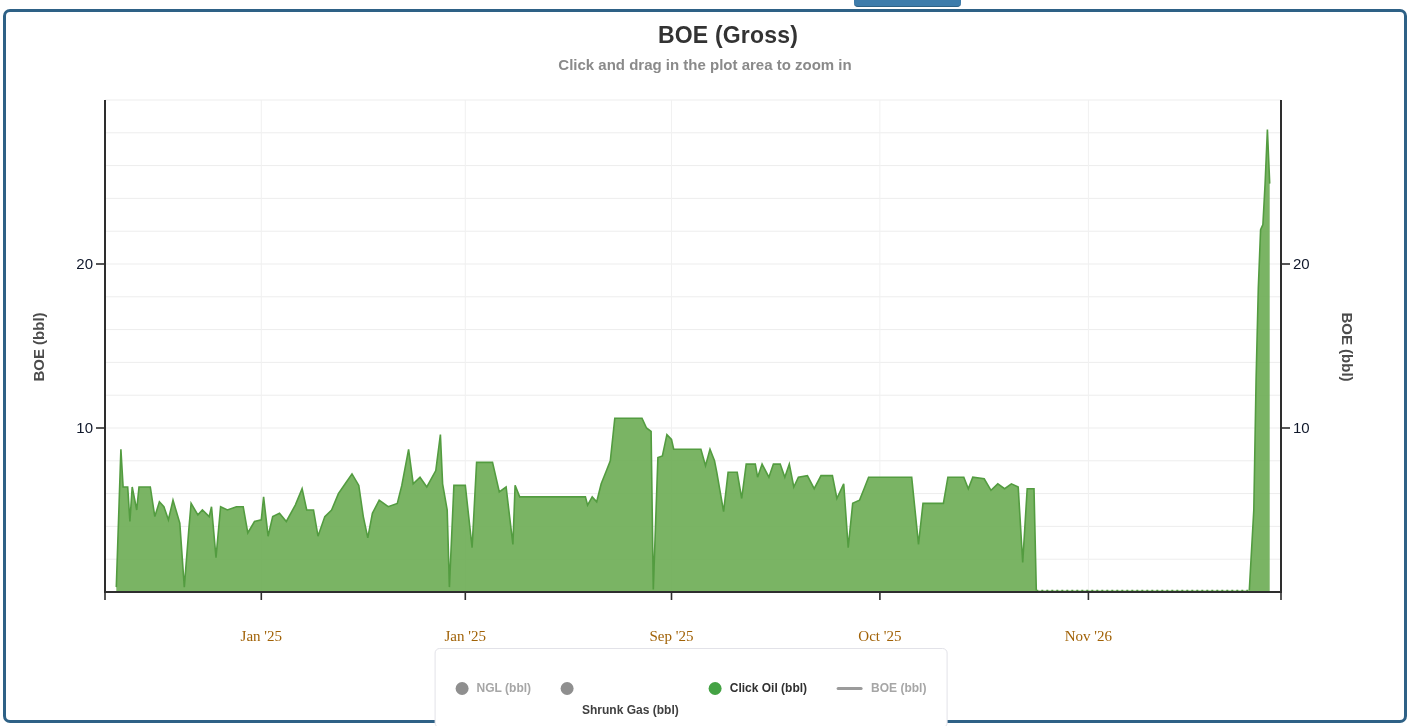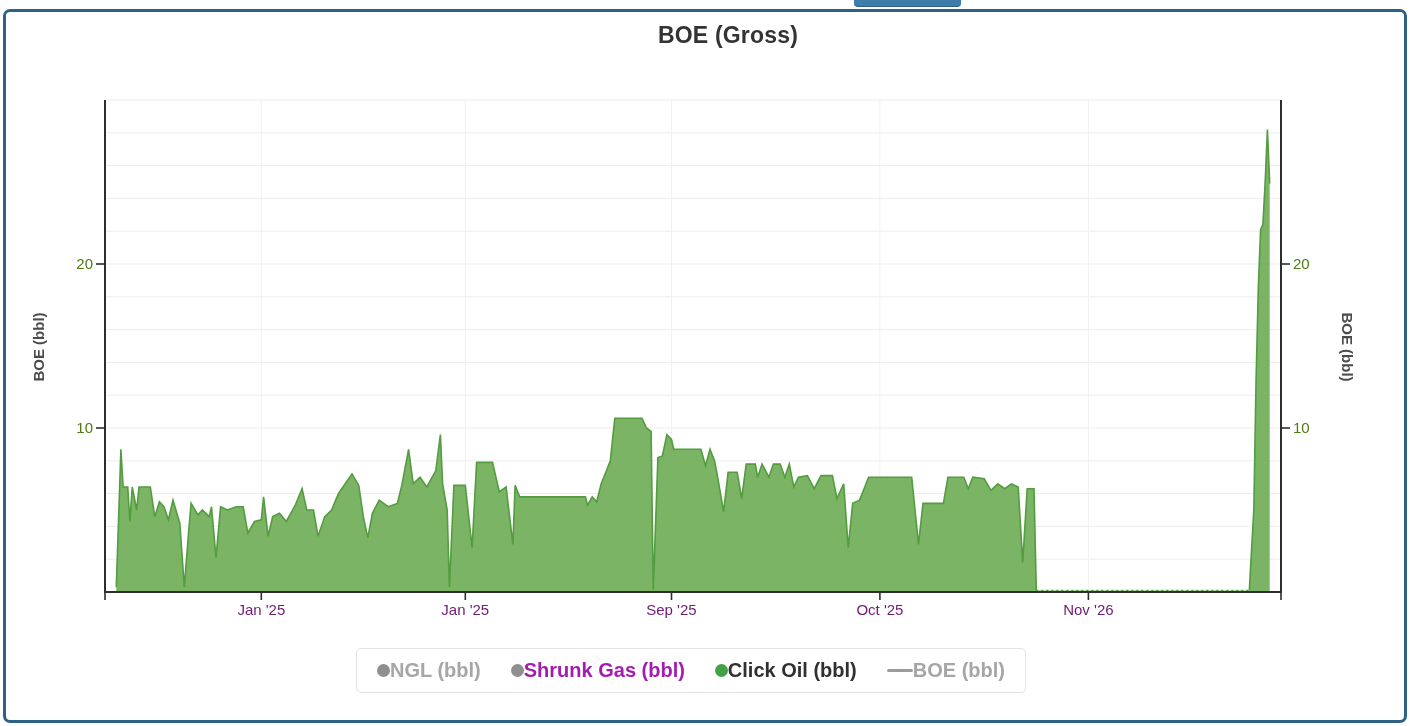--- a/index.html
+++ b/index.html
@@ -26,45 +26,46 @@
     font-size:15px;font-weight:bold;color:#8a8a8a;
   }
   .plot-area{position:absolute;left:105px;top:100px;width:1176px;height:492px;cursor:crosshair;}
   .plot-area svg{overflow:visible;display:block;}
   .ytitle{
     position:absolute;font-size:15px;font-weight:bold;color:#4b4b4b;white-space:nowrap;
   }
   .ytitle.left{top:347px;left:38px;transform:translate(-50%,-50%) rotate(-90deg);}
   .ytitle.right{top:347px;left:1347px;transform:translate(-50%,-50%) rotate(90deg);}
   .xlabel{
-    position:absolute;top:601px;width:90px;margin-left:-45px;text-align:center;
-    font-size:15px;color:#701a75;white-space:nowrap;
+    position:absolute;top:628px;width:90px;margin-left:-45px;text-align:center;
+    font-size:15px;color:#a16207;white-space:nowrap;font-family:Liberation Serif, serif;
   }
   .ylabel{
-    position:absolute;font-size:15px;color:#4d7c0f;height:18px;line-height:18px;
+    position:absolute;font-size:15px;color:#0f172a;height:18px;line-height:18px;
   }
   .ylabel.left{width:46px;text-align:right;left:47px;}
   .ylabel.right{width:46px;text-align:left;left:1293px;}
   .legend{
     position:absolute;top:648px;left:691px;transform:translateX(-50%);
     display:flex;align-items:center;gap:30px;
     padding:10px 20px;border:1px solid #e2e2e8;border-radius:5px;background:#ffffff;
   }
-  .legend-item{display:flex;align-items:center;cursor:pointer;font-size:20px;font-weight:600;}
+  .legend-item{display:flex;align-items:center;gap:8px;cursor:pointer;font-size:12px;font-weight:600;}
   .legend-item .dot{width:13px;height:13px;border-radius:50%;}
   .legend-item .dash{width:26px;height:3px;border-radius:2px;}
 </style>
 </head>
 <body>
 
 <div class="top-button"></div>
 <div class="frame"></div>
 
 <div class="chart-region">
   <div class="chart-title">BOE (Gross)</div>
+  <div class="chart-subtitle">Click and drag in the plot area to zoom in</div>
 
   <div class="ytitle left">BOE (bbl)</div>
   <div class="ytitle right">BOE (bbl)</div>
 
   <div class="plot-area">
     <svg id="plot-svg" width="1176" height="492">
         <line x1="0" x2="1176" y1="459.2" y2="459.2" stroke="#ededed" stroke-width="1"></line>
         <line x1="0" x2="1176" y1="426.4" y2="426.4" stroke="#ededed" stroke-width="1"></line>
         <line x1="0" x2="1176" y1="393.6" y2="393.6" stroke="#ededed" stroke-width="1"></line>
         <line x1="0" x2="1176" y1="360.8" y2="360.8" stroke="#ededed" stroke-width="1"></line>
@@ -117,21 +118,21 @@
       <div class="ylabel right" style="top: 255px;">20</div>
     </div>
 
   <div class="legend" id="legend">
       <div class="legend-item">
         <span class="dot" style="background: rgb(143, 143, 143);"></span>
         <span style="color: rgb(166, 166, 166);">NGL (bbl)</span>
       </div>
       <div class="legend-item">
         <span class="dot" style="background: rgb(143, 143, 143);"></span>
-        <span style="color: #a21caf;">Shrunk Gas (bbl)</span>
+        <span style="color: #404040; margin-top: 44px;">Shrunk Gas (bbl)</span>
       </div>
       <div class="legend-item">
         <span class="dot" style="background: rgb(68, 162, 68);"></span>
         <span style="color: rgb(48, 48, 48);">Click Oil (bbl)</span>
       </div>
       <div class="legend-item">
         <span class="dash" style="background: rgb(155, 155, 155);"></span>
         <span style="color: rgb(166, 166, 166);">BOE (bbl)</span>
       </div>
     </div>

